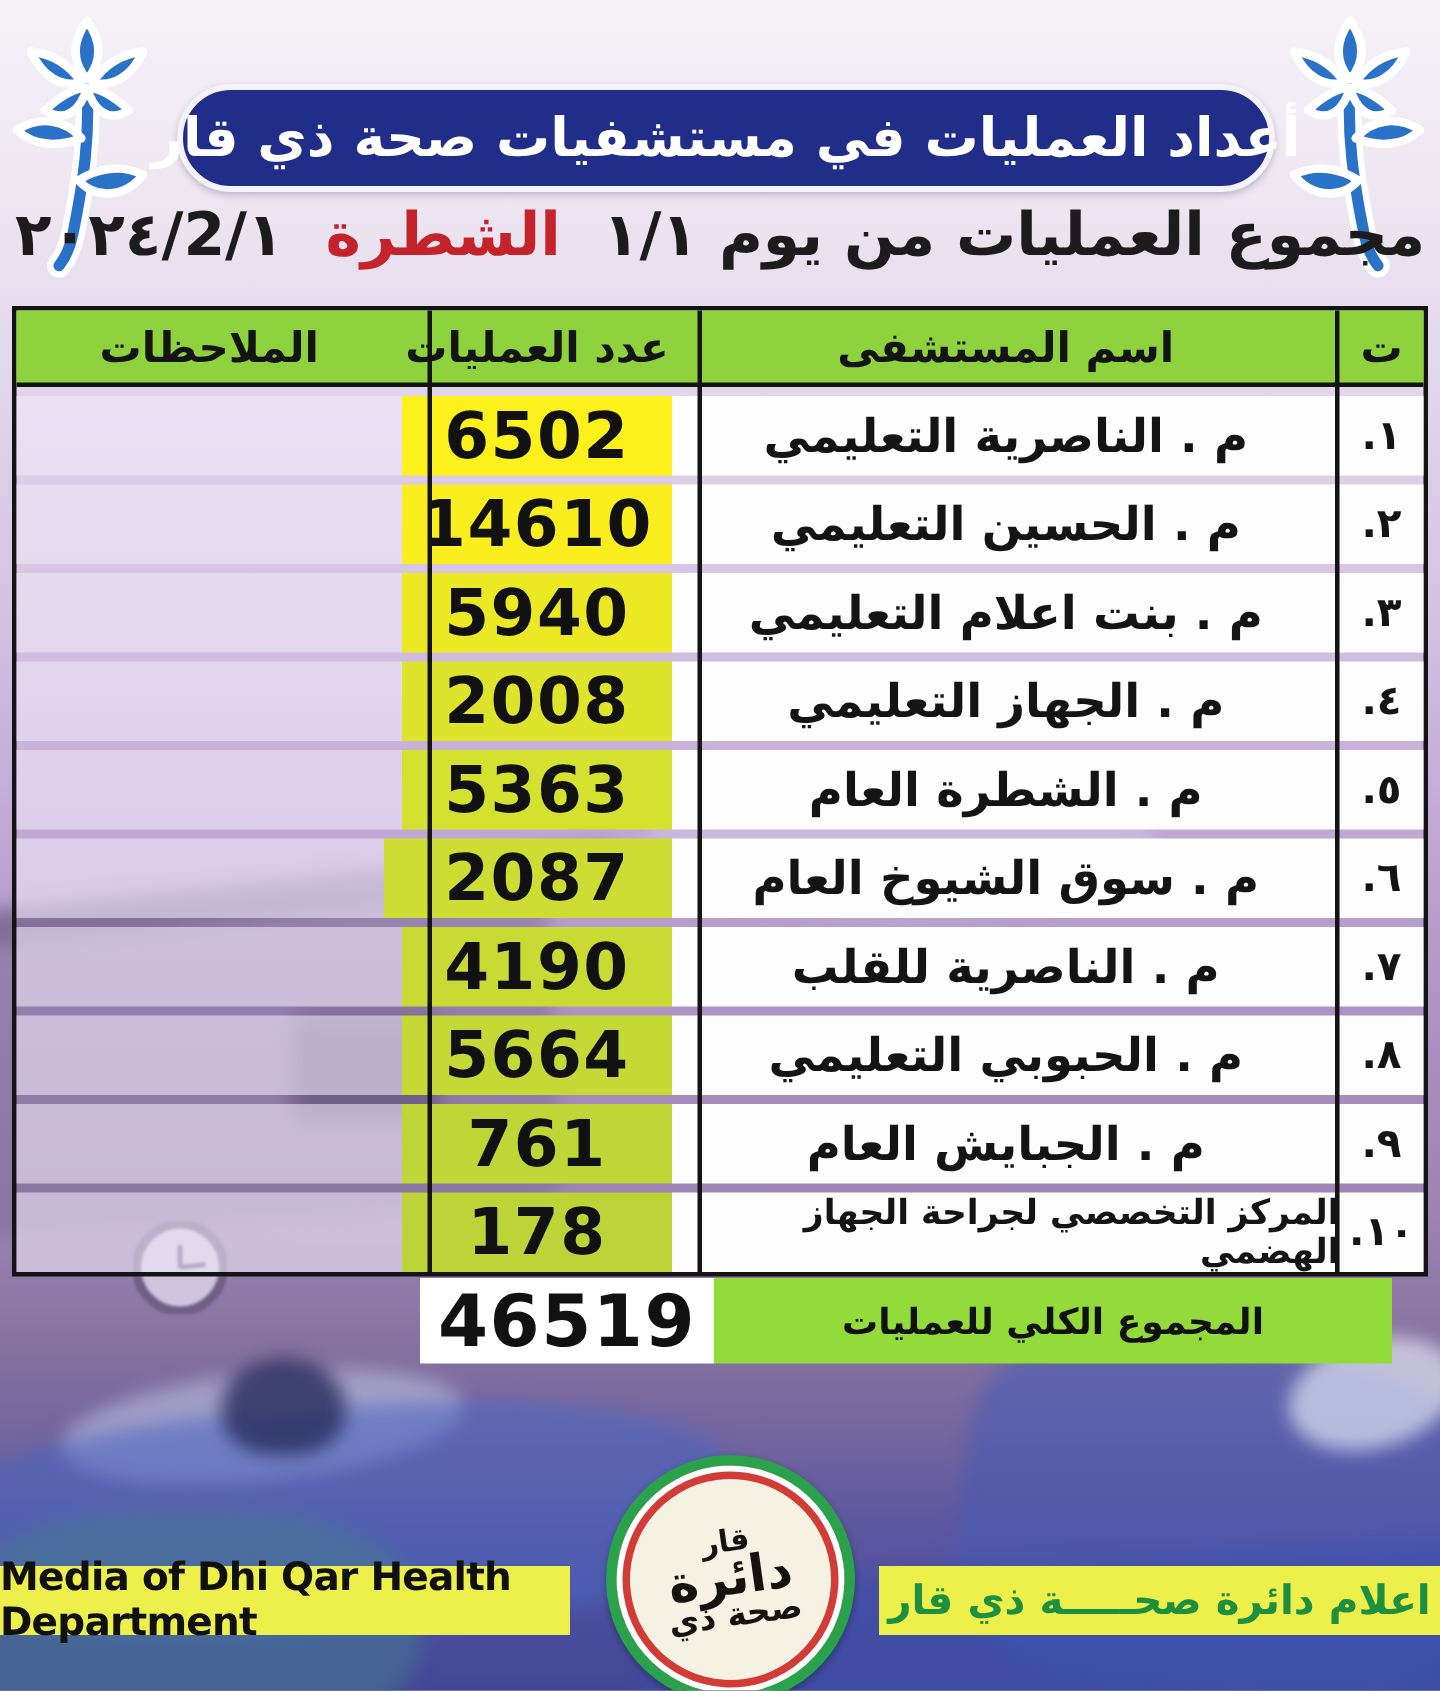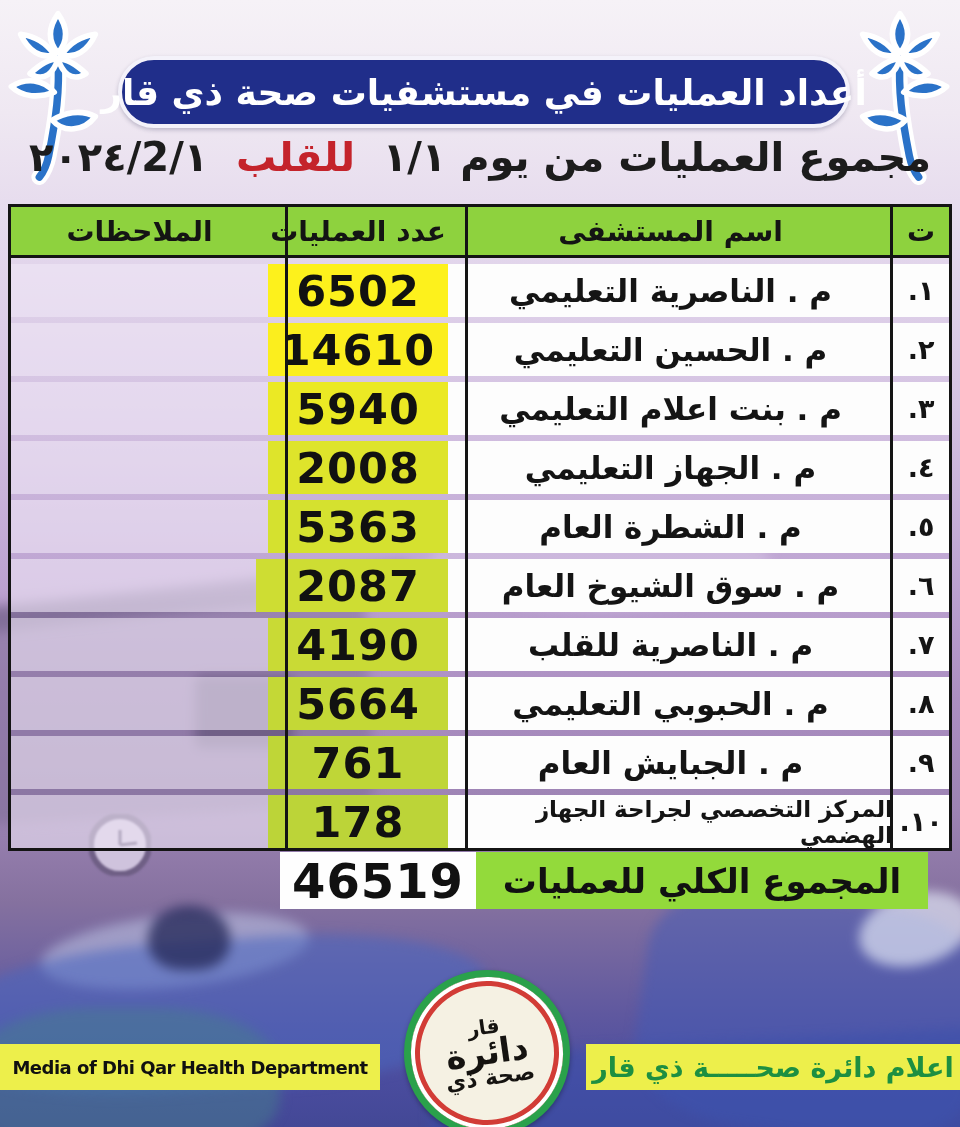--- a/index.html
+++ b/index.html
@@ -59,27 +59,27 @@
   .trow:nth-child(4) .c-count{background:#dee42b;}
   .trow:nth-child(5) .c-count{background:#d5e12f;}
   .trow:nth-child(6) .c-count{background:#cedd33;padding-left:12px;}
   .trow:nth-child(7) .c-count{background:#c9da35;}
   .trow:nth-child(8) .c-count{background:#c4d836;}
   .trow:nth-child(9) .c-count{background:#bfd637;}
   .trow:nth-child(10) .c-count{background:#bcd438;}
   
   .total{position:absolute;left:280px;top:852px;width:648px;height:57px;z-index:5;display:flex;direction:rtl;}
   .total .label{width:452px;background:#93da3b;display:flex;align-items:center;justify-content:center;
-    font-weight:bold;font-size:34px;color:#111;}
+    font-weight:bold;font-size:24px;color:#111;}
   .total .value{flex:1;background:#fefefe;display:flex;align-items:center;justify-content:center;
     font-weight:bold;font-size:48px;color:#111;direction:ltr;letter-spacing:1px;}
   
   .badge{position:absolute;top:1044px;height:46px;z-index:5;background:#edef4b;
     display:flex;align-items:center;justify-content:center;}
-  .badge-en{left:0;width:380px;color:#101010;font-weight:bold;font-size:18px;letter-spacing:-.5px;}
+  .badge-en{left:0;width:380px;color:#101010;font-weight:bold;font-size:26px;letter-spacing:-.5px;}
   .badge-ar{left:586px;width:374px;color:#1d8f41;font-weight:bold;font-size:27px;direction:rtl;white-space:nowrap;}
   .logo{position:absolute;left:404px;top:970px;width:152px;height:152px;z-index:7;border-radius:50%;
     background:#f5f1e3;border:7px solid #2aa14b;
     box-shadow:inset 0 0 0 4px #ffffff,inset 0 0 0 9px #d23c36,0 2px 5px rgba(0,0,0,.3);
     display:flex;flex-direction:column;align-items:center;justify-content:center;color:#151310;
     transform:rotate(-8deg);}
   .logo .l1{font-size:20px;font-weight:bold;line-height:.9;}
   .logo .l2{font-size:34px;font-weight:bold;line-height:.95;}
   .logo .l3{font-size:22px;font-weight:bold;line-height:.9;}
 </style>
@@ -134,21 +134,21 @@
       <path d="M54,122 C66,114 84,110 100,118 C88,134 66,136 54,122 Z"></path>
     </g>
   </svg>
 
   <div class="banner">
     <div class="t">أعداد العمليات في مستشفيات صحة ذي قار</div>
   </div>
 
   <div class="subtitle">
     <span>مجموع العمليات من يوم ١/١</span>
-    <span class="red">للقلب</span>
+    <span class="red">الشطرة</span>
     <span>٢٠٢٤/2/١</span>
   </div>
 
   <div class="dtable">
     <div class="thead">
       <div class="cell c-serial">ت</div>
       <div class="cell c-name">اسم المستشفى</div>
       <div class="cell c-count" style="font-size:28px;">عدد العمليات</div>
       <div class="cell c-notes">الملاحظات</div>
     </div>

